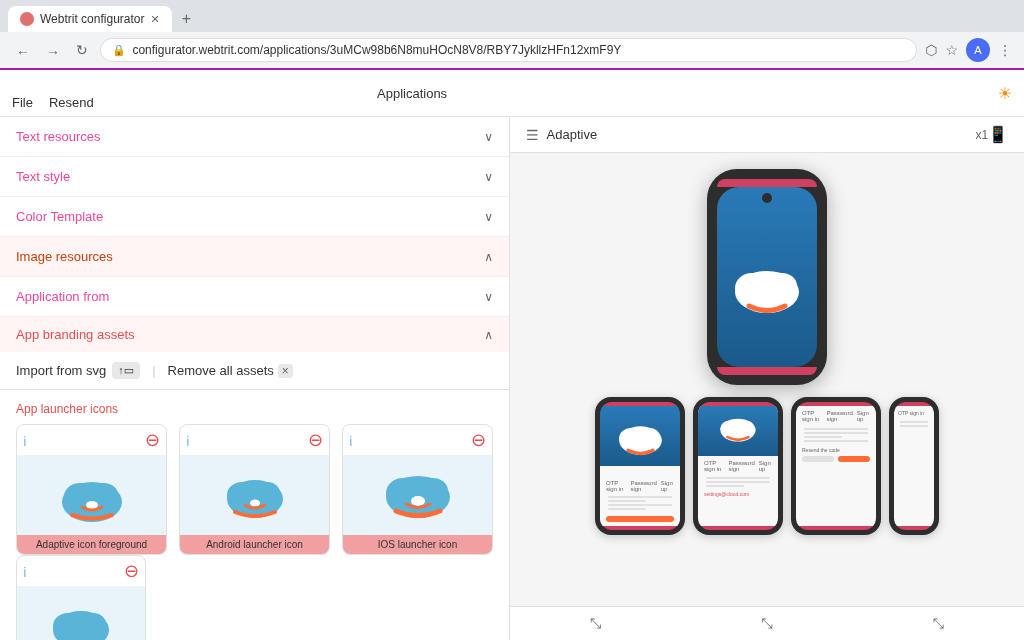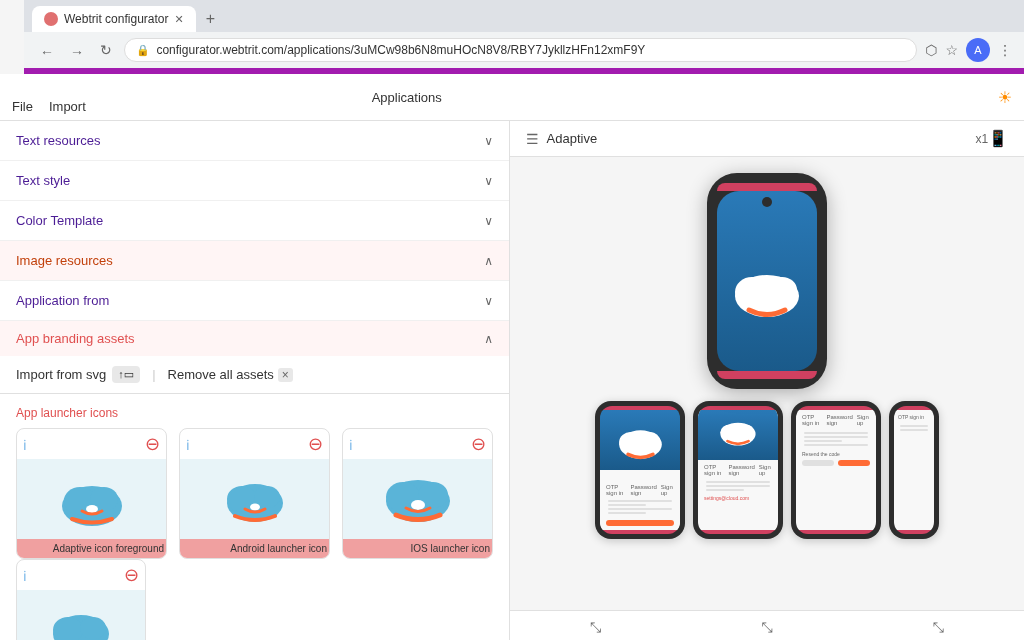--- a/index.html
+++ b/index.html
@@ -1,19 +1,19 @@
 <!DOCTYPE html>
 <html><head>
   <meta charset="utf-8">
   <style>
     * { box-sizing: border-box; margin: 0; padding: 0; }
     body { font-family: -apple-system, BlinkMacSystemFont, 'Segoe UI', sans-serif; font-size: 13px; background: #f5f5f5; overflow: hidden; }
 
     
-    .browser-chrome { background: #f1f3f4; border-bottom: 6px solid #a21caf; margin-left: 24px; }
+    .browser-chrome { background: #f1f3f4; border-bottom: 2px solid #a21caf; }
     .tab-bar { display: flex; align-items: center; padding: 6px 8px 0; background: #dee1e6; gap: 4px; }
     .tab { display: flex; align-items: center; background: #f1f3f4; border-radius: 8px 8px 0 0; padding: 6px 12px; font-size: 12px; color: #333; gap: 6px; min-width: 160px; }
     .tab.active { background: #fff; }
     .tab-favicon { width: 14px; height: 14px; background: #e07070; border-radius: 50%; }
     .tab-close { margin-left: auto; color: #666; cursor: pointer; font-size: 11px; }
     .new-tab-btn { background: none; border: none; color: #666; font-size: 16px; cursor: pointer; padding: 4px 6px; }
     .address-bar { display: flex; align-items: center; padding: 6px 12px; background: #f1f3f4; gap: 8px; }
     .nav-btn { background: none; border: none; color: #666; cursor: pointer; font-size: 14px; padding: 4px; }
     .url-bar { flex: 1; background: #fff; border: 1px solid #ddd; border-radius: 20px; padding: 4px 12px; font-size: 12px; color: #333; display: flex; align-items: center; gap: 6px; }
     .url-lock { color: #666; font-size: 11px; }
@@ -28,21 +28,21 @@
     .menu-item { font-size: 13px; color: #333; cursor: pointer; margin-top: 19px; }
     .app-title { margin-left: auto; font-size: 13px; color: #333; font-weight: 500; margin-right: auto; }
     .theme-toggle { margin-left: auto; cursor: pointer; font-size: 16px; color: #ff8c00; }
 
     .main-content { display: flex; flex: 1; overflow: hidden; }
 
     
     .left-panel { width: 510px; background: #fff; border-right: 1px solid #e0e0e0; overflow-y: auto; flex-shrink: 0; }
 
     .section-header { display: flex; align-items: center; justify-content: space-between; padding: 12px 16px; cursor: pointer; border-bottom: 1px solid #f0f0f0; }
-    .section-title { font-size: 13px; color: #4c1d95; font-weight: 400; }
+    .section-title { font-size: 13px; color: #ec4899; font-weight: 400; }
     .section-chevron { color: #666; font-size: 12px; }
 
     .active-section { background: #fff5f5; }
     .active-section .section-title { color: #c2410c; }
     .branding-header { display: flex; align-items: center; justify-content: space-between; padding: 10px 16px; background: #fff5f5; }
     .branding-title { color: #e05050; font-size: 13px; }
     .branding-chevron { color: #666; font-size: 12px; }
 
     .import-bar { display: flex; align-items: center; padding: 10px 16px; gap: 8px; border-bottom: 1px solid #e0e0e0; }
     .import-btn { display: flex; align-items: center; gap: 6px; color: #333; font-size: 13px; cursor: pointer; }
@@ -52,21 +52,21 @@
     .remove-x { color: #666; font-size: 12px; background: #e8e8e8; border-radius: 3px; padding: 0 4px; }
 
     .subsection-label { color: #e05050; font-size: 12px; padding: 12px 16px 8px; font-weight: 500; }
 
     .icons-grid { display: grid; grid-template-columns: repeat(3, 1fr); gap: 12px; padding: 0 16px; }
     .icon-card { position: relative; border: 1px solid #e0e0e0; border-radius: 8px; overflow: hidden; background: #fff; }
     .icon-card-top { display: flex; align-items: center; justify-content: space-between; padding: 4px 6px; }
     .info-btn { color: #7cb9e8; font-size: 14px; cursor: pointer; }
     .remove-circle { color: #e05050; font-size: 18px; cursor: pointer; }
     .icon-image { display: flex; align-items: center; justify-content: center; padding: 8px 8px 4px; background: #e8f4f8; min-height: 80px; }
-    .icon-label { background: #f0a0a0; color: #333; font-size: 10px; text-align: right; padding: 4px 2px; }
+    .icon-label { background: #f0a0a0; color: #333; font-size: 10px; text-align: center; padding: 4px 2px; }
 
     
     .cloud-icon svg { width: 80px; height: 60px; }
 
     
     .single-card-row { padding: 0 16px; }
     .single-card { position: relative; border: 1px solid #e0e0e0; border-radius: 8px; overflow: hidden; background: #fff; width: 130px; }
 
     
     .right-panel { flex: 1; background: #f5f5f5; overflow: hidden; display: flex; flex-direction: column; }
@@ -136,21 +136,21 @@
       </div>
       <span class="addr-icon">⋮</span>
     </div>
   </div>
 </div>
 
 <div class="app-layout">
 
   <div class="app-menubar">
     <span class="menu-item">File</span>
-    <span class="menu-item">Import</span>
+    <span class="menu-item">Resend</span>
     <span class="app-title">Applications</span>
     <span class="theme-toggle">☀</span>
   </div>
 
   <div class="main-content">
 
     <div class="left-panel">
 
       <div class="section-header">
         <span class="section-title">Text resources</span>

